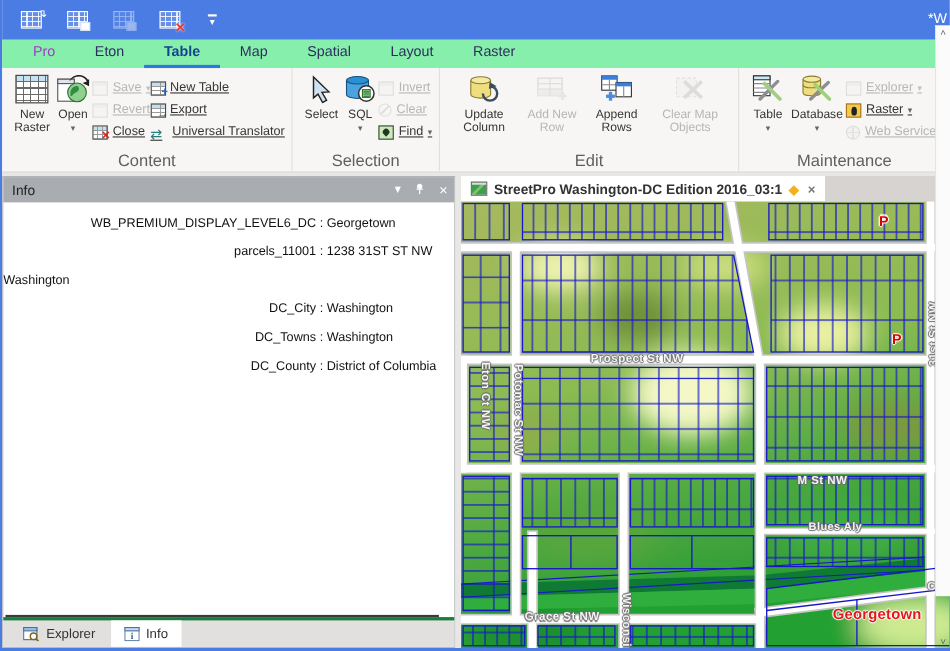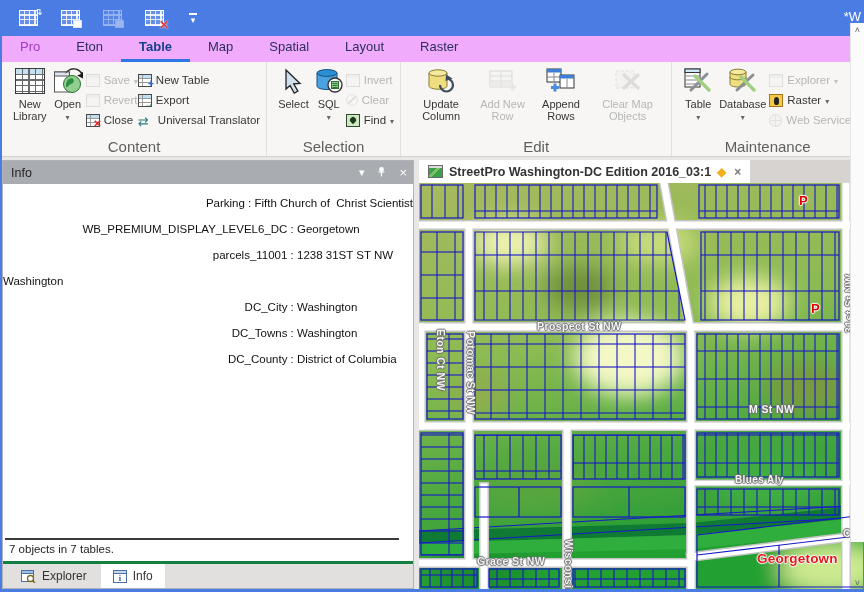--- a/index.html
+++ b/index.html
@@ -22,38 +22,38 @@
   .qat-x { position:absolute; right:-3px; bottom:-4px; color:#e03c3c; font-weight:bold;
     font-size:12px; text-shadow:0 0 2px #fff; }
   .qat-arrow { position:absolute; right:-3px; top:-3px; color:#fff; font-size:10px; }
   .qat-disk { position:absolute; right:0; bottom:0; width:9px; height:8px;
     background:#fff; border:1px solid #d8e4ff; }
   .qat-chevron { color:#fff; font-size:9px; line-height:8px; text-align:center; width:14px; }
   .qat-chevron .bar { display:block; height:2px; background:#fff; margin:0 3px 1px; }
   .win-title { position:absolute; right:2px; top:9px; color:#fff; font-size:13px; }
 
   
-  .rtabs { height:26px; background:#f0abfc; display:flex; flex:none; }
+  .rtabs { height:26px; background:#86efac; display:flex; padding-left:10px; flex:none; }
   .rtab { padding:3px 18px 0; font-size:13px; color:#2e2e5e; cursor:default; }
   .rtab.pro { color:#a13cc4; }
   .rtab.active { color:#17418f; font-weight:bold; border-bottom:3px solid #2e75e6; }
 
   
   .ribbon { height:95px; background:#f7f6f4; border-bottom:1px solid #d5d2cf;
     display:flex; flex:none; }
   .rgroup { position:relative; padding:3px 6px 14px 8px; border-right:1px solid #e2dfdc;
     display:flex; align-items:flex-start; }
   .rgroup-label { position:absolute; bottom:1px; left:0; right:0; text-align:center;
     font-size:15px; color:#5f5f5f; }
   .bigbtn { display:flex; flex-direction:column; align-items:center; padding:2px 3px 0;
     font-size:11px; line-height:12px; color:#363636; text-align:center; cursor:default; }
   .bigbtn .bicon { height:28px; display:flex; align-items:center; margin-bottom:3px; }
   .smallcol { display:flex; flex-direction:column; padding-top:5px; }
   .smallbtn { display:flex; align-items:center; gap:4px; height:20px; font-size:11.5px;
-    color:#363636; white-space:nowrap; cursor:default; }
+    color:#363636; white-space:nowrap; cursor:default;text-decoration:underline; }
   .disabled { color:#b6b6b6 !important; }
   .disabled .si, .disabled svg, .disabled .ic-table-lg { opacity:.4; filter:grayscale(1); }
   .dd::after { content:"▾"; font-size:8px; color:#666; }
   .disabled .dd::after { color:#c0c0c0; }
 
   .ic-table-lg { width:30px; height:26px; border:1.6px solid #3b3b3b; background:
       repeating-linear-gradient(to right, transparent 0 5.6px, #6a6a6a 5.6px 6.8px),
       repeating-linear-gradient(to bottom, transparent 0 4.6px, #6a6a6a 4.6px 5.8px),
       linear-gradient(#c6e2f2 0 5px, #fff 5px); }
   .si { width:14px; height:13px; display:inline-block; position:relative; flex:none; }
@@ -175,21 +175,21 @@
     <div class="rtab">Raster</div>
   </div>
 
   <div class="ribbon">
 
     <div class="rgroup">
       <div class="bigbtn">
         <span class="bicon">
             <span class="ic-table-lg"></span>
           </span>
-        <span>New Library</span>
+        <span>New Raster</span>
       </div>
       <div class="bigbtn">
         <span class="bicon">
           <svg width="30" height="26" viewBox="0 0 30 26">
             <rect x="1.5" y="4" width="15" height="20" fill="#fff" stroke="#555"></rect>
             <rect x="1.5" y="4" width="15" height="4" fill="#dfe6ee" stroke="#555"></rect>
             <circle cx="19" cy="16" r="8.5" fill="#8fd08f" stroke="#2e6d32"></circle>
             <path d="M13 16a7 7 0 0 1 6-6c3 2 2 5-1 6s-3 4-5 3z" fill="#2f8e44"></path>
             <path d="M12 6 C17 0, 25 0, 28 6 l-4 1.5 6 3 1.5-7 -2.5 1 C25 -1.5, 15 -1.5, 12 6z" fill="#1c1c1c"></path>
           </svg>
@@ -399,24 +399,20 @@
               <line x1="2.6" y1="6" x2="8.4" y2="6" stroke="#fff" stroke-width="1.2"></line>
               <line x1="5.5" y1="6" x2="5.5" y2="10.4" stroke="#fff" stroke-width="1.2"></line>
             </svg>
           </span>
           <span class="ph-ic" style="font-size:13px;">×</span>
         </span>
       </div>
 
       <div class="info-body">
         <div class="info-row">
-          <span class="k">Parking</span>
-          <span class="v">Fifth Church of  Christ Scientist</span>
-        </div>
-        <div class="info-row">
           <span class="k">WB_PREMIUM_DISPLAY_LEVEL6_DC</span>
           <span class="v">Georgetown</span>
         </div>
         <div class="info-row">
           <span class="k">parcels_11001</span>
           <span class="v">1238 31ST ST NW</span>
         </div>
         <div class="info-row">
           <span class="v">Washington</span>
         </div>
@@ -433,21 +429,20 @@
           <span class="v">District of Columbia</span>
         </div>
       </div>
 
       <div class="vscroll">
         <span class="up">˄</span>
         <span class="down">˅</span>
       </div>
 
       <div class="info-divider"></div>
-      <div class="info-status">7 objects in 7 tables.</div>
 
       <div class="panel-tabs">
         <div class="ptab">
           <svg width="15" height="13" viewBox="0 0 15 13">
             <rect x="0.5" y="0.5" width="12" height="11" fill="#fff" stroke="#4a6fa5"></rect>
             <rect x="0.5" y="0.5" width="12" height="3" fill="#9fc0e0" stroke="#4a6fa5"></rect>
             <circle cx="9.5" cy="8.5" r="3" fill="none" stroke="#7a6a20" stroke-width="1.3"></circle>
             <line x1="11.8" y1="10.8" x2="14" y2="13" stroke="#7a6a20" stroke-width="1.5"></line>
           </svg>
           <span>Explorer</span>
@@ -584,21 +579,21 @@
             <rect x="2" y="386" width="56" height="18" fill="url(#pD)"></rect>
             <rect x="70" y="386" width="70" height="18" fill="url(#pA)"></rect>
             <rect x="154" y="386" width="112" height="18" fill="url(#pA)"></rect>
             <polygon points="278,352 446,332 446,404 278,404" fill="none"></polygon>
             <line x1="278" y1="372" x2="446" y2="352"></line>
             <line x1="360" y1="362" x2="360" y2="404"></line>
           </g>
         </svg>
 
         <span class="mlabel" style="left:118px; top:137px;">Prospect St NW</span>
-        <span class="mlabel" style="left:306px; top:220px;margin-left:24px;">M St NW</span>
+        <span class="mlabel" style="left:306px; top:248px;">M St NW</span>
         <span class="mlabel" style="left:58px; top:372px;">Grace St NW</span>
         <span class="mlabel" style="left:316px; top:291px; font-size:10px;">Blues Aly</span>
         <span class="mlabel" style="left:424px; top:344px;">Canal</span>
         <span class="mlabel vert" style="left:28px; top:146px;">Eton Ct NW</span>
         <span class="mlabel vert" style="left:58px; top:148px;">Potomac St NW</span>
         <span class="mlabel vertu" style="left:424px; top:150px;">31st St NW</span>
         <span class="mlabel vert" style="left:156px; top:356px;">Wisconsin Ave NW</span>
         <span class="mlabel town" style="left:338px; top:368px;">Georgetown</span>
         <span class="mlabel pmark" style="left:380px; top:10px;">P</span>
         <span class="mlabel pmark" style="left:392px; top:118px;">P</span>

